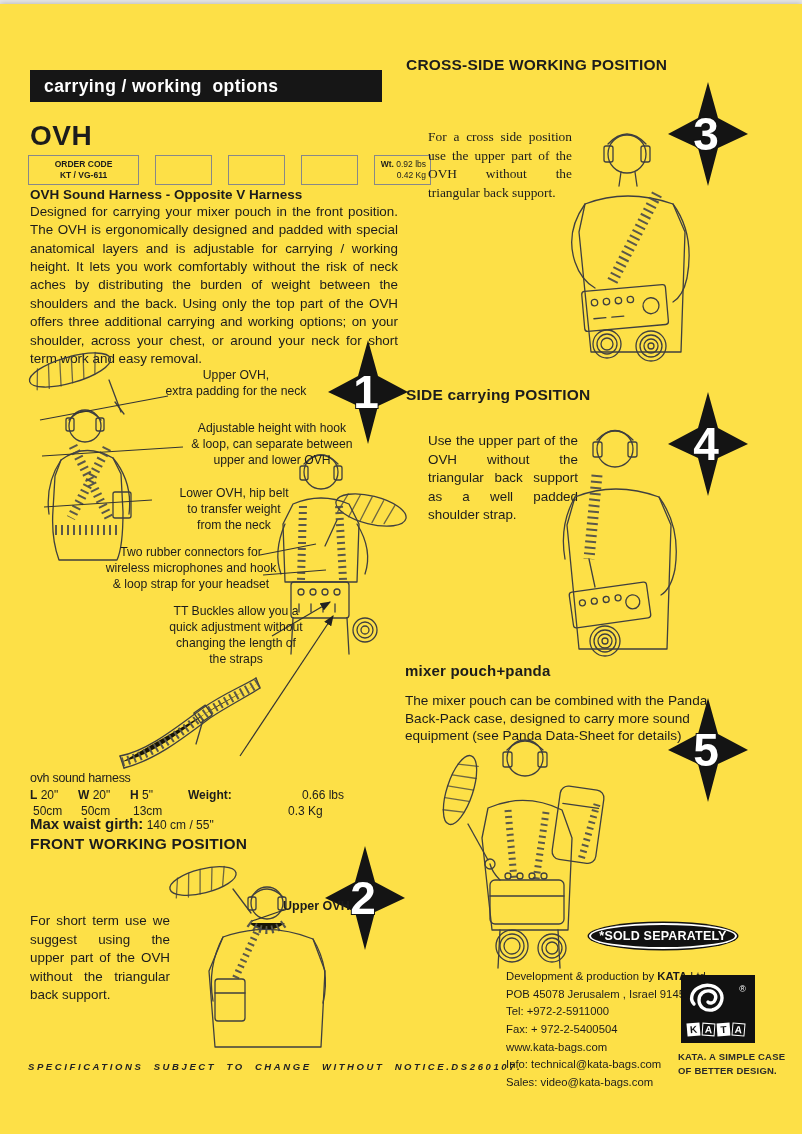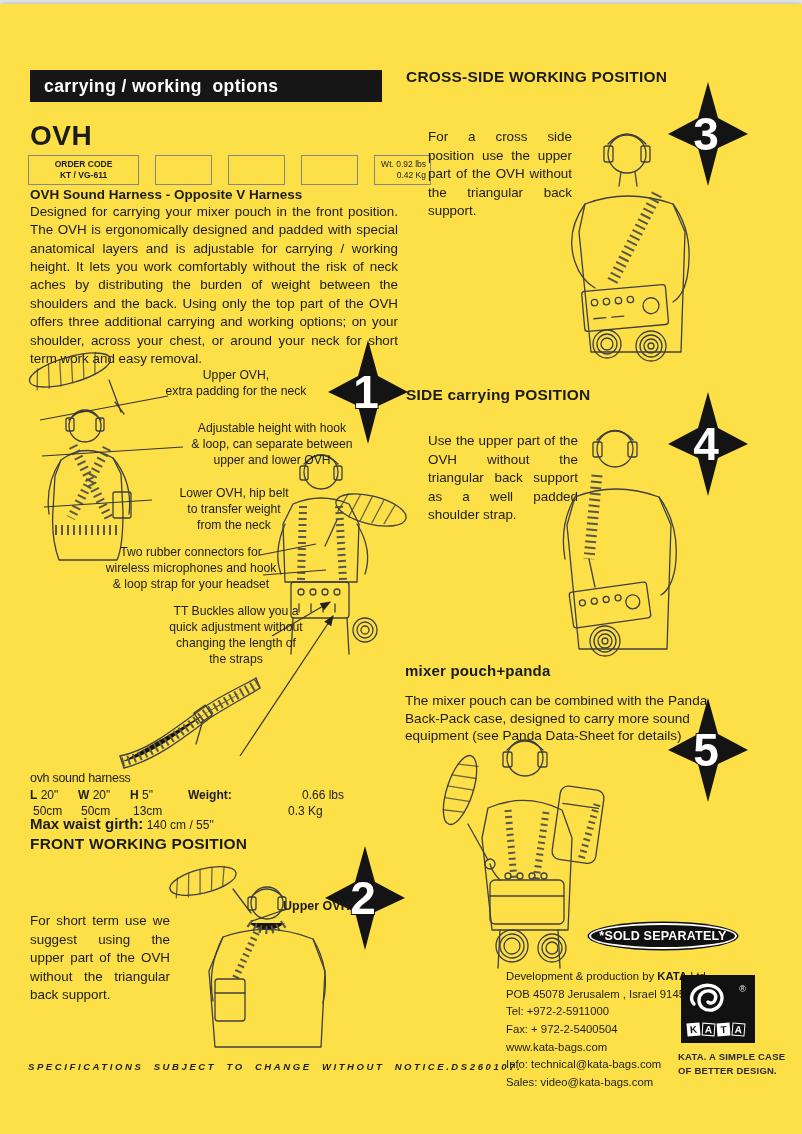--- a/index.html
+++ b/index.html
@@ -16,21 +16,21 @@
   
   .banner{left:30px;top:66px;width:352px;height:32px;background:#161616;display:flex;align-items:center;}
   .banner span{color:#fff;font-weight:bold;font-size:17.5px;padding-left:14px;letter-spacing:.4px;white-space:pre;}
   .product-name{left:30px;top:116px;font-size:28px;font-weight:800;letter-spacing:.5px;}
   
   .order-table{left:28px;top:151px;display:flex;gap:16px;}
   .order-table .cell{border:1px solid #888;height:30px;box-sizing:border-box;font-size:8.5px;line-height:1.25;}
   .cell.c1{width:111px;text-align:center;font-weight:bold;padding-top:3px;}
   .cell.c-empty{width:57px;}
   .cell.c5{width:57px;padding:3px 4px 0 3px;text-align:right;}
-  .cell.c5 .wt b{font-weight:normal;}
+  .cell.c5 .wt b{font-weight:bold;}
   
   .intro-title{left:30px;top:183px;font-size:13.5px;font-weight:bold;}
   .intro-body{left:30px;top:199px;width:368px;font-size:13.4px;line-height:1.37;text-align:justify;}
   
   .star{width:80px;height:104px;}
   .star text{font-family:"Liberation Sans",sans-serif;font-weight:bold;}
   
   .callout{font-size:12.2px;line-height:1.3;white-space:pre-line;text-align:center;z-index:3;}
   .callout.left{text-align:center;}
   
@@ -235,26 +235,26 @@
   <svg class="abs star" style="left:325px;top:842px;" viewBox="0 0 80 104">
     <polygon points="40,0 50,36 80,52 50,66 40,104 30,66 0,52 30,36" fill="#141414"></polygon>
     <text x="38" y="68" font-size="46" text-anchor="middle" fill="#fff" stroke="#141414" stroke-width="2" paint-order="stroke">2</text>
   </svg>
   <div class="abs fig-label" style="left:283px;top:895px;">Upper OVH</div>
 
   <div class="abs rc-par" style="left:30px;top:908px;width:140px;">For short term use we suggest using the upper part of the OVH without the triangular back support.</div>
 
   <div class="abs footer-note">SPECIFICATIONS SUBJECT TO CHANGE WITHOUT NOTICE.DS260107.</div>
 
-  <div class="abs h-left" style="left:406px;top:64px;">CROSS-SIDE WORKING POSITION</div>
+  <div class="abs h-left" style="left:406px;top:52px;">CROSS-SIDE WORKING POSITION</div>
   <svg class="abs star" style="left:668px;top:78px;" viewBox="0 0 80 104">
     <polygon points="40,0 50,36 80,52 50,66 40,104 30,66 0,52 30,36" fill="#141414"></polygon>
     <text x="38" y="68" font-size="46" text-anchor="middle" fill="#fff" stroke="#141414" stroke-width="2" paint-order="stroke">3</text>
   </svg>
-  <div class="abs rc-par" style="left:428px;top:124px;width:144px;">For a cross side position use  the upper part of the OVH without the triangular back support.</div>
+  <div class="abs rc-par" style="left:428px;top:124px;width:144px;font-family:Liberation Serif, serif;">For a cross side position use  the upper part of the OVH without the triangular back support.</div>
 
   <svg class="abs" style="left:535px;top:108px;" width="175" height="250" viewBox="0 0 175 250">
     <circle class="lineart" cx="92" cy="42" r="19"></circle>
     <path class="lineart" d="M73,32 Q92,12 111,32"></path>
     <rect class="lineart" x="69" y="34" width="9" height="16" rx="2"></rect>
     <rect class="lineart" x="106" y="34" width="9" height="16" rx="2"></rect>
     <line class="lineart" x1="86" y1="60" x2="84" y2="74"></line>
     <line class="lineart" x1="100" y1="60" x2="102" y2="74"></line>
     <path class="lineart" d="M50,92 Q92,76 138,92 L150,120 L146,240 L56,240 L44,120 Z"></path>
     <path class="lineart" d="M138,92 Q160,122 152,166 Q148,184 138,190"></path>

